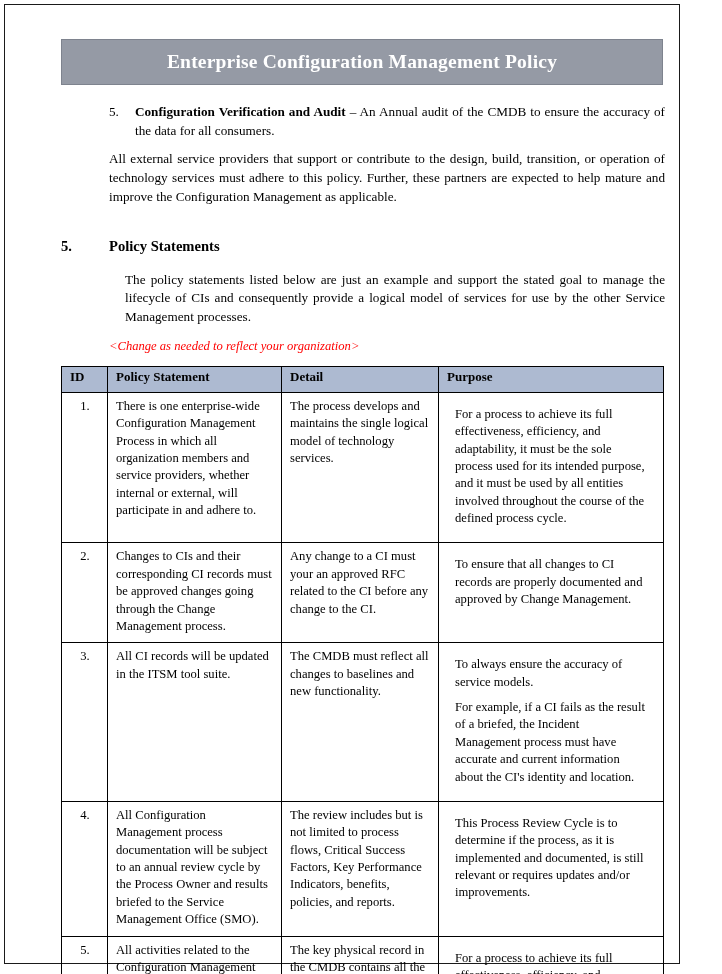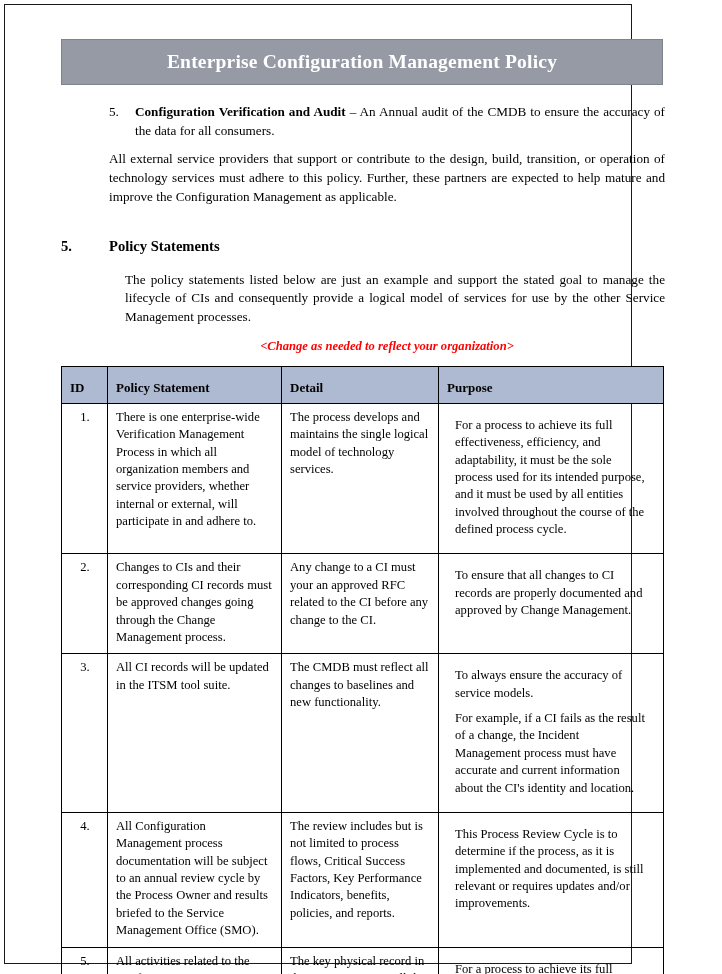--- a/index.html
+++ b/index.html
@@ -12,21 +12,21 @@
     height: 974px;
     font-family: "Liberation Serif", "DejaVu Serif", serif;
     color: #000000;
     position: relative;
     overflow: hidden;
   }
   .page {
     position: absolute;
     left: 4px;
     top: 4px;
-    width: 628px;
+    width: 676px;
     height: 960px;
     border: 1px solid #1a1a1a;
     box-sizing: border-box;
     background: #ffffff;
   }
   .content {
     position: absolute;
     left: 56px;
     top: 34px;
     width: 604px;
@@ -93,25 +93,24 @@
   .intro-para {
     font-size: 13.2px;
     line-height: 1.42;
     text-align: justify;
     margin-left: 64px;
     margin-bottom: 12px;
   }
   .note-line {
     color: #ff0000;
     font-style: italic;
-    font-weight: bold;
+    font-weight: normal;
     font-size: 12.6px;
     margin-left: 48px;
     margin-bottom: 12px;
-    text-align: center;
   }
 
   
   table.policy-table {
     border-collapse: collapse;
     width: 602px;
     table-layout: fixed;
     margin-left: 0px;
   }
   table.policy-table th,
@@ -120,21 +119,21 @@
     vertical-align: top;
     padding: 5px 7px 7px 8px;
     font-size: 12.6px;
     line-height: 1.38;
   }
   table.policy-table th {
     background: #adbad1;
     font-weight: bold;
     text-align: left;
     font-size: 13px;
-    padding-top: 12px;
+    padding-top: 1px;
     padding-bottom: 6px;
   }
   col.c-id      { width: 46px; }
   col.c-stmt    { width: 174px; }
   col.c-detail  { width: 157px; }
   col.c-purpose { width: 225px; }
   td.id-cell { text-align: center; padding-left: 0; padding-right: 0; }
   .cell-p { margin: 8px; }
   .cell-p + .cell-p { margin-top: 8px; }
 </style>
@@ -175,41 +174,41 @@
         <tr>
           <th>ID</th>
           <th>Policy Statement</th>
           <th>Detail</th>
           <th>Purpose</th>
         </tr>
       </thead>
       <tbody>
         <tr>
           <td class="id-cell">1.</td>
-          <td>There is one enterprise-wide Verification Management Process in which all organization members and service providers, whether internal or external, will participate in and adhere to.</td>
+          <td>There is one enterprise-wide Configuration Management Process in which all organization members and service providers, whether internal or external, will participate in and adhere to.</td>
           <td>The process develops and maintains the single logical model of technology services.</td>
           <td>
             <p class="cell-p">For a process to achieve its full effectiveness, efficiency, and adaptability, it must be the sole process used for its intended purpose, and it must be used by all entities involved throughout the course of the defined process cycle.</p>
           </td>
         </tr>
         <tr>
           <td class="id-cell">2.</td>
           <td>Changes to CIs and their corresponding CI records must be approved changes going through the Change Management process.</td>
           <td>Any change to a CI must your an approved RFC related to the CI before any change to the CI.</td>
           <td>
             <p class="cell-p">To ensure that all changes to CI records are properly documented and approved by Change Management.</p>
           </td>
         </tr>
         <tr>
           <td class="id-cell">3.</td>
           <td>All CI records will be updated in the ITSM tool suite.</td>
           <td>The CMDB must reflect all changes to baselines and new functionality.</td>
           <td>
             <p class="cell-p">To always ensure the accuracy of service models.</p>
-            <p class="cell-p">For example, if a CI fails as the result of a change, the Incident Management process must have accurate and current information about the CI's identity and location.</p>
+            <p class="cell-p">For example, if a CI fails as the result of a briefed, the Incident Management process must have accurate and current information about the CI's identity and location.</p>
           </td>
         </tr>
         <tr>
           <td class="id-cell">4.</td>
           <td>All Configuration Management process documentation will be subject to an annual review cycle by the Process Owner and results briefed to the Service Management Office (SMO).</td>
           <td>The review includes but is not limited to process flows, Critical Success Factors, Key Performance Indicators, benefits, policies, and reports.</td>
           <td>
             <p class="cell-p">This Process Review Cycle is to determine if the process, as it is implemented and documented, is still relevant or requires updates and/or improvements.</p>
           </td>
         </tr>

